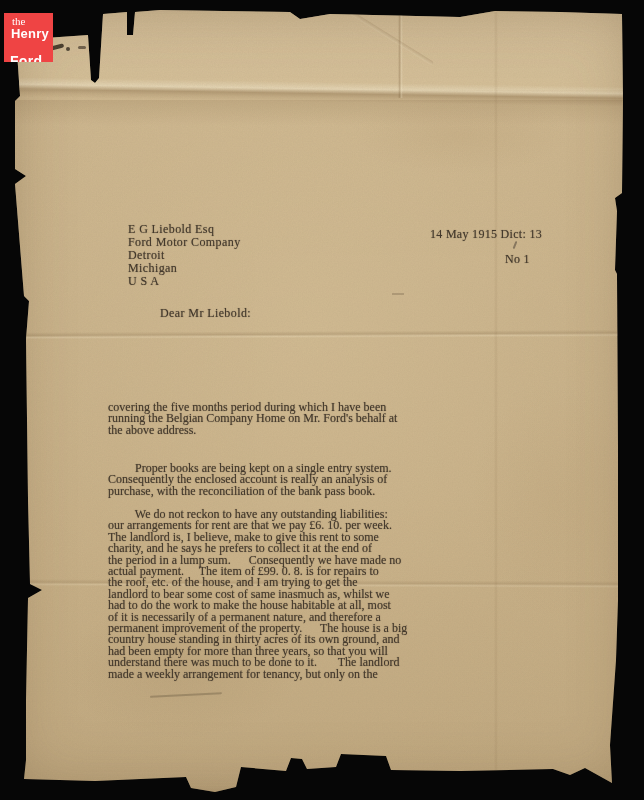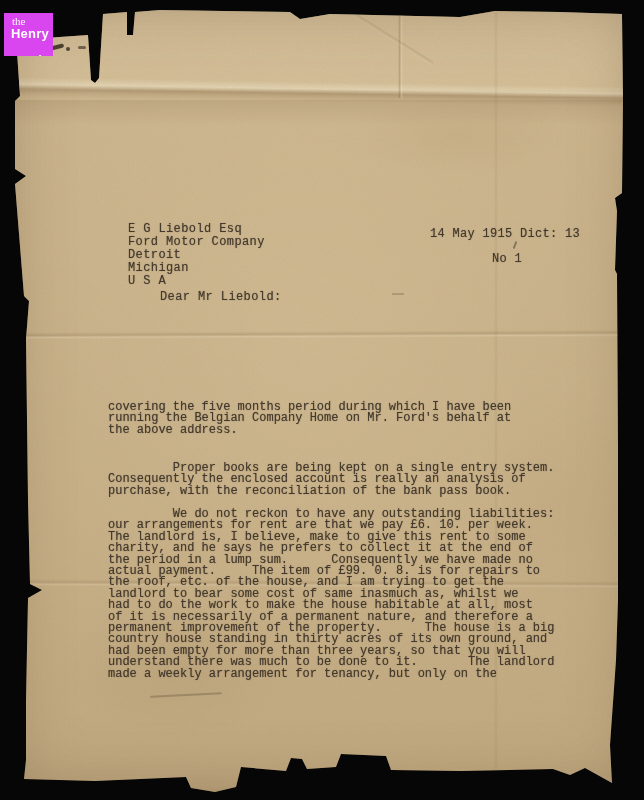--- a/index.html
+++ b/index.html
@@ -57,31 +57,31 @@
   .speck.s2{left:66px;top:47px;width:4px;height:4px;border-radius:50%;opacity:.8;}
   .speck.s3{left:78px;top:46px;width:8px;height:3px;opacity:.6;}
   .speck.s4{left:514px;top:241px;width:2px;height:8px;transform:rotate(22deg);opacity:.55;background:#4a4136;}
   .pencil{left:150px;top:694px;width:72px;height:2px;transform:rotate(-3deg);
     background:rgba(92,76,54,.35);border-radius:2px;}
   .pencil2{left:392px;top:293px;width:12px;height:2px;background:rgba(92,76,54,.28);}
   .noise{left:0;top:0;opacity:.5;}
   
   .letter{position:absolute;left:0;top:0;width:644px;height:800px;
     color:rgba(62,52,40,.92);font-size:12px;
-    text-shadow:0 0 1px rgba(74,62,48,.65);}
+    text-shadow:0 0 1px rgba(74,62,48,.65);font-family:Liberation Serif, serif;}
   .tblock{position:absolute;}
   .tline{white-space:pre;line-height:11.4px;}
   .recipient .tline{line-height:13px;letter-spacing:.4px;}
   .dateline,.pageno{white-space:pre;letter-spacing:.3px;}
   .salutation{white-space:pre;letter-spacing:.4px;}
   .subject-wrap{left:108px;top:364px;width:444px;text-align:center;}
   .subject-wrap div{line-height:11.5px;white-space:pre;letter-spacing:.3px;}
   
-  .logo{position:absolute;left:4px;top:13px;width:49px;height:43px;
-    background:#d946ef;color:#fff;overflow:hidden;
+  .logo{position:absolute;left:4px;top:13px;width:49px;height:49px;
+    background:#ef4444;color:#fff;overflow:hidden;
     font-family:"Liberation Sans","DejaVu Sans",sans-serif;}
   .logo span{position:absolute;display:block;}
   .logo .l-the{left:8px;top:2px;font-size:11px;font-family:"Liberation Serif","DejaVu Serif",serif;}
   .logo .l-henry{left:7px;top:13px;font-size:13px;font-weight:bold;letter-spacing:.2px;}
   .logo .l-ford{left:6px;top:28px;font-size:14px;font-weight:bold;letter-spacing:.3px;margin-top:12px;}
 </style>
 </head>
 <body>
 
 <div class="stage">
@@ -118,23 +118,23 @@
     <div class="tblock recipient" style="left:128px;top:223px;">
         <div class="tline">E G Liebold Esq</div>
         <div class="tline">Ford Motor Company</div>
         <div class="tline">Detroit</div>
         <div class="tline">Michigan</div>
         <div class="tline">U S A</div>
       </div>
 
     <div class="tblock dateline" style="left:430px;top:227px;">14 May 1915 Dict: 13</div>
 
-    <div class="tblock pageno" style="left:492px;top:252px;text-align:center;">No 1</div>
+    <div class="tblock pageno" style="left:505px;top:252px;text-align:center;">No 1</div>
 
-    <div class="tblock salutation" style="left:124px;top:290px;padding-left:36px;">Dear Mr Liebold:</div>
+    <div class="tblock salutation" style="left:124px;top:306px;padding-left:36px;">Dear Mr Liebold:</div>
 
 
     <div class="tblock" style="left:108px;top:402px;">
         <div class="tline">covering the five months period during which I have been</div>
         <div class="tline">running the Belgian Company Home on Mr. Ford's behalf at</div>
         <div class="tline">the above address.</div>
       </div>
 
     <div class="tblock" style="left:108px;top:463px;">
         <div class="tline">         Proper books are being kept on a single entry system.</div>

